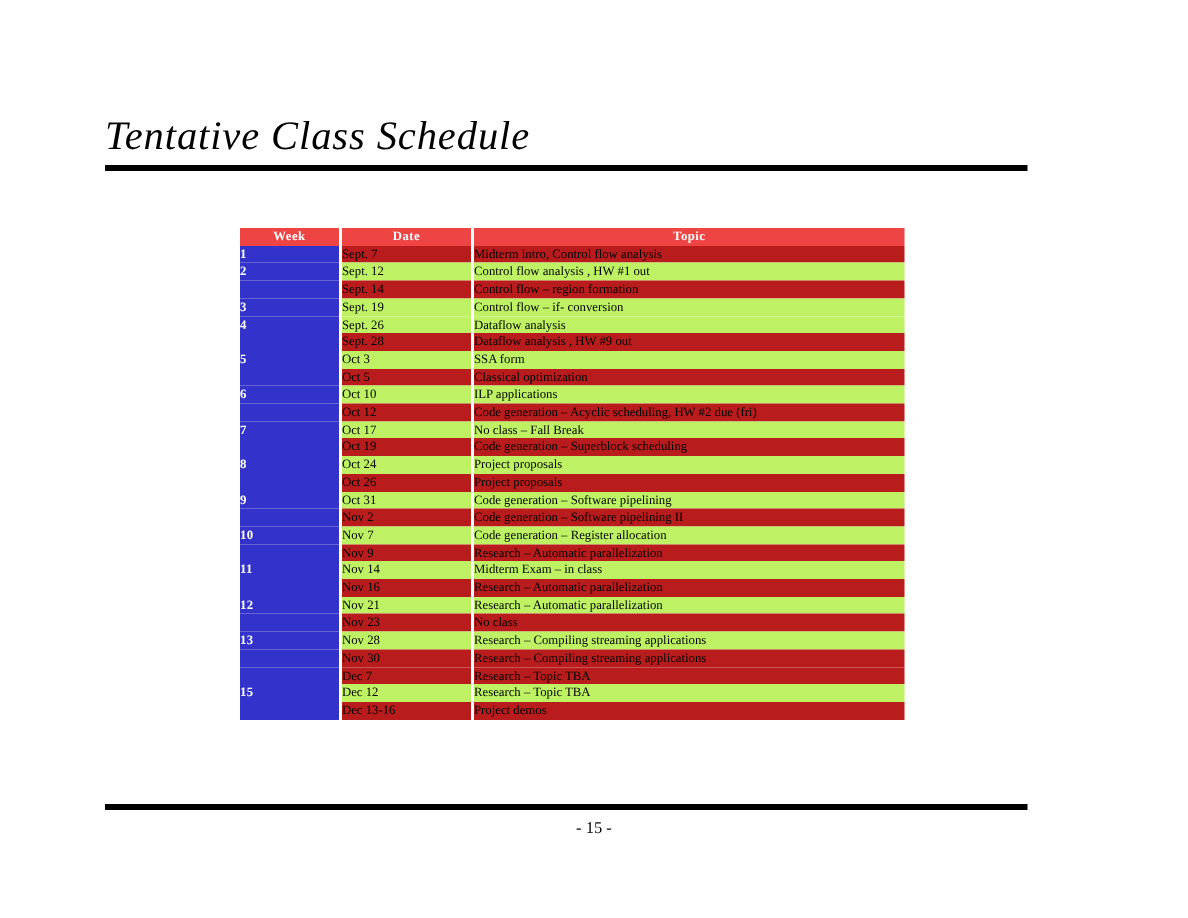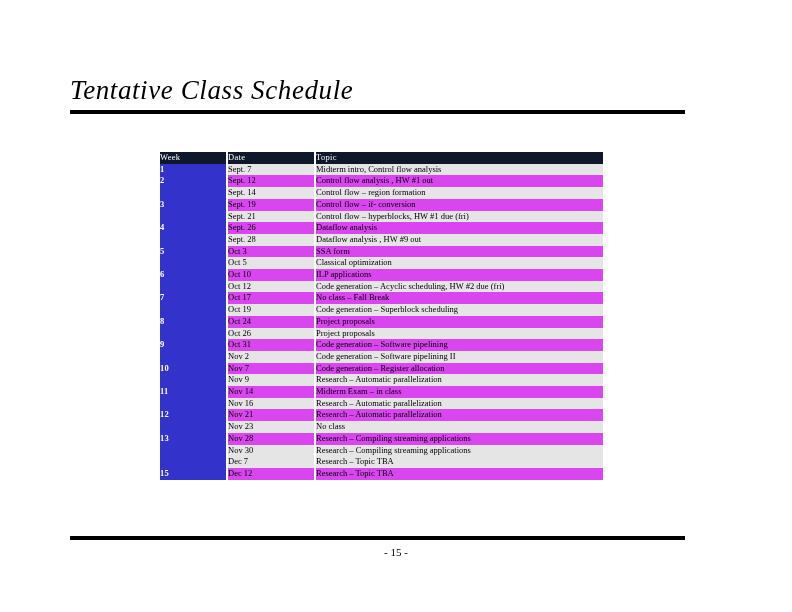--- a/index.html
+++ b/index.html
@@ -88,43 +88,43 @@
     margin: 0;
     height: 11.7px;
     line-height: 11.7px;
     vertical-align: middle;
     overflow: hidden;
     white-space: nowrap;
   }
 
   
   thead th {
-    background: #0f172a;
+    background: #ef4444;
     color: #ffffff;
-    font-weight: normal;
-    text-align: left;
+    font-weight: bold;
+    text-align: center;
     font-size: 8.5px;
     letter-spacing: 0.3px;
     height: 12px;
     line-height: 12px;
   }
 
   
   td.week-cell {
     background: #3333CC;
     color: #ffffff;
     font-weight: bold;
     text-align: left;
     padding-left: 3px;
     letter-spacing: 0.2px;
   }
 
   
-  td.shade-a { background: #d946ef; }
-  td.shade-b { background: #e5e5e5; }
+  td.shade-a { background: #bef264; }
+  td.shade-b { background: #b91c1c; }
 
   td.date-cell {
     padding-left: 7px;
     text-align: left;
     color: #000000;
   }
 
   td.topic-cell {
     padding-left: 6px;
     text-align: left;
@@ -167,25 +167,20 @@
           <td class="week-cell"></td>
           <td class="date-cell shade-b">Sept. 14</td>
           <td class="topic-cell shade-b">Control flow – region formation</td>
         </tr>
         <tr>
           <td class="week-cell">3</td>
           <td class="date-cell shade-a">Sept. 19</td>
           <td class="topic-cell shade-a">Control flow – if- conversion</td>
         </tr>
         <tr>
-          <td class="week-cell"></td>
-          <td class="date-cell shade-b">Sept. 21</td>
-          <td class="topic-cell shade-b">Control flow – hyperblocks, HW #1 due (fri)</td>
-        </tr>
-        <tr>
           <td class="week-cell">4</td>
           <td class="date-cell shade-a">Sept. 26</td>
           <td class="topic-cell shade-a">Dataflow analysis</td>
         </tr>
         <tr>
           <td class="week-cell"></td>
           <td class="date-cell shade-b">Sept. 28</td>
           <td class="topic-cell shade-b">Dataflow analysis , HW #9 out</td>
         </tr>
         <tr>
@@ -281,19 +276,24 @@
         <tr>
           <td class="week-cell"></td>
           <td class="date-cell shade-b">Dec 7</td>
           <td class="topic-cell shade-b">Research – Topic  TBA</td>
         </tr>
         <tr>
           <td class="week-cell">15</td>
           <td class="date-cell shade-a">Dec 12</td>
           <td class="topic-cell shade-a">Research – Topic  TBA</td>
         </tr>
+        <tr>
+          <td class="week-cell"></td>
+          <td class="date-cell shade-b">Dec 13-16</td>
+          <td class="topic-cell shade-b">Project demos</td>
+        </tr>
       </tbody>
   </table>
 </div>
 
 <div class="footer-rule"></div>
 
 <div class="footer-page">- 15 -</div>
 
 </body></html>

